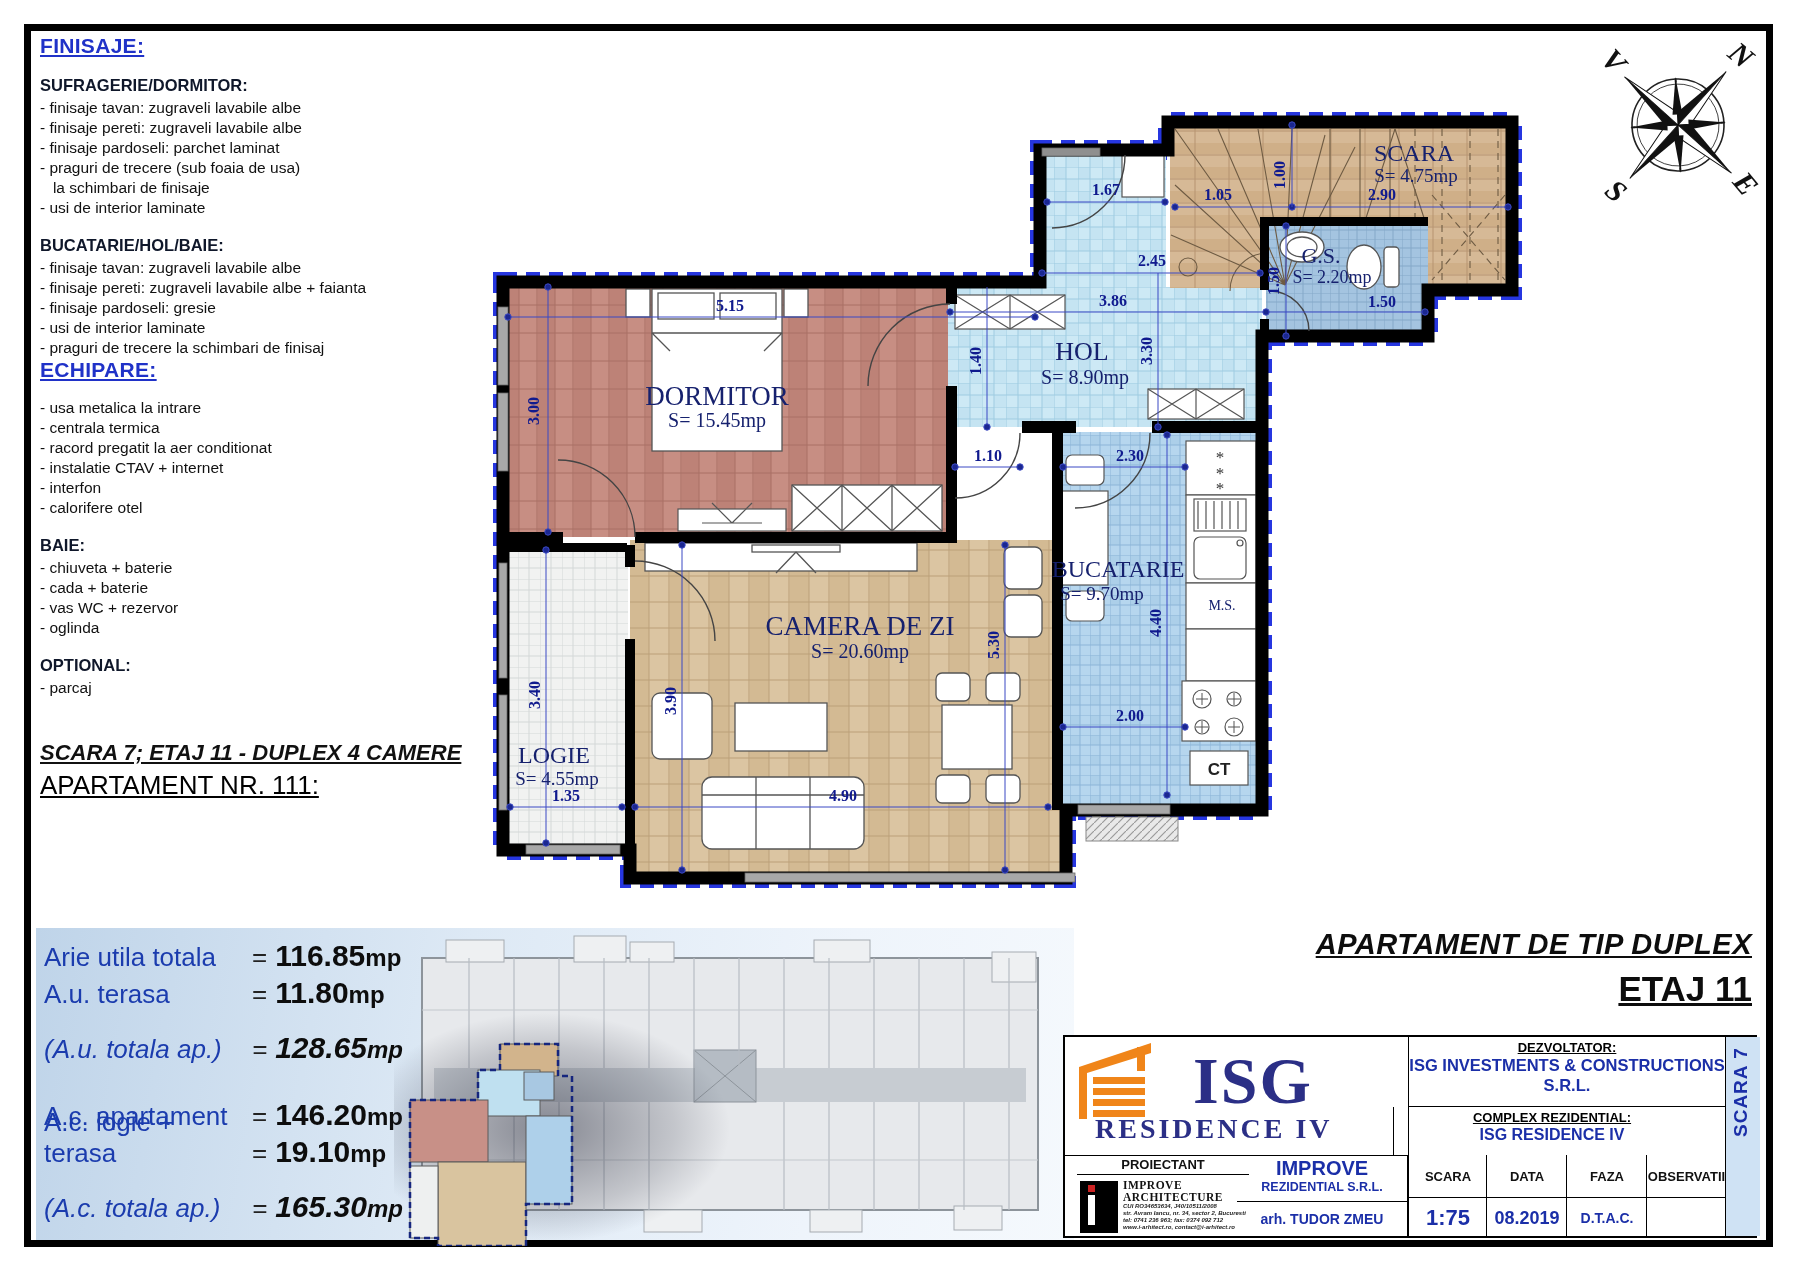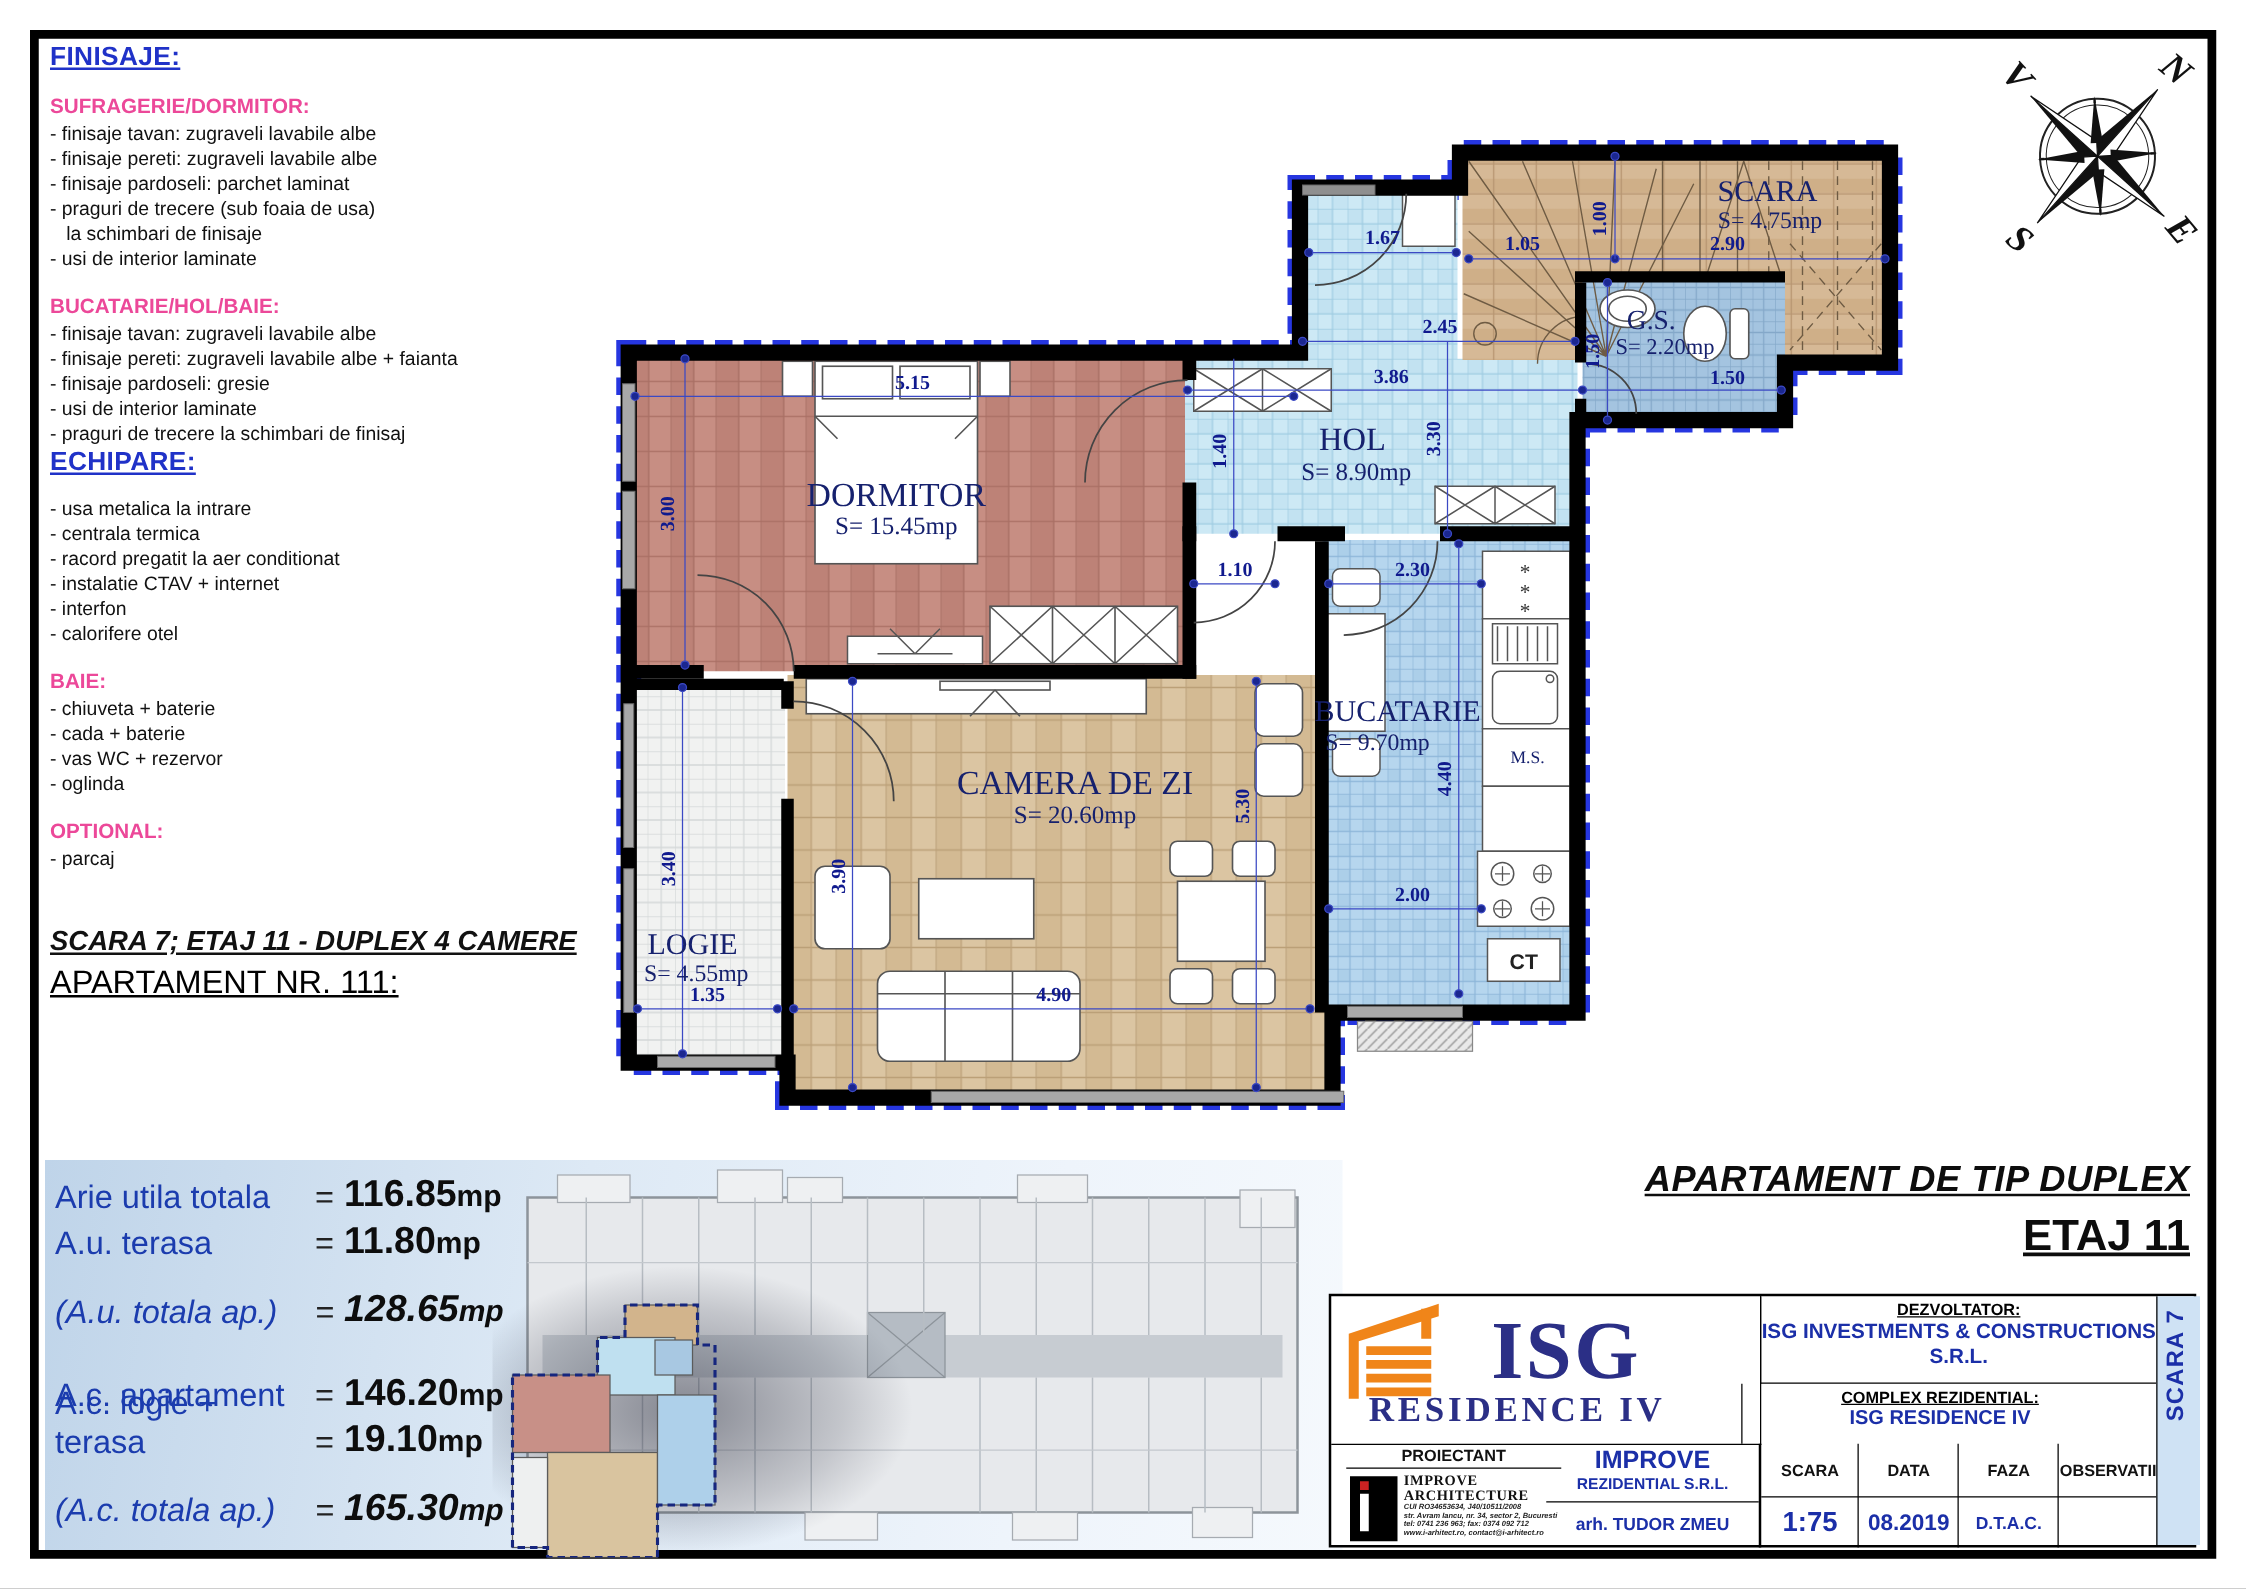--- a/index.html
+++ b/index.html
@@ -3,21 +3,21 @@
 <meta charset="utf-8">
 <style>
   html,body{margin:0;padding:0;background:#888;}
   .page{position:relative;width:1797px;height:1271px;background:#fff;margin:0 auto;overflow:hidden;
         font-family:"Liberation Sans",sans-serif;color:#111;}
   .frame{position:absolute;inset:24px;border:7px solid #000;pointer-events:none;}
 
   
   .spec-col{position:absolute;left:40px;top:34px;width:400px;}
   .spec-col .big-h{font-size:21px;font-weight:700;color:#2032c8;text-decoration:underline;margin:0 0 14px 0;letter-spacing:.3px;}
-  .spec-col .sub-h{font-size:16.5px;font-weight:700;color:#ec4899;margin:18px 0 3px 0;}
+  .spec-col .sub-h{font-size:16.5px;font-weight:700;color:#0f172a;margin:18px 0 3px 0;}
   .spec-col ul{list-style:none;margin:0;padding:0;}
   .spec-col li{font-size:15.5px;line-height:20px;white-space:pre-wrap;}
   .echipare-gap{margin-top:26px;}
   .echipare-items{margin-top:16px !important;}
 
   .scara-line{position:absolute;left:40px;top:740px;font-size:22px;font-weight:700;font-style:italic;
               text-decoration:underline;color:#111;}
   .apt-title{position:absolute;left:40px;top:770px;font-size:26px;font-weight:400;text-decoration:underline;color:#000;}
 
   

